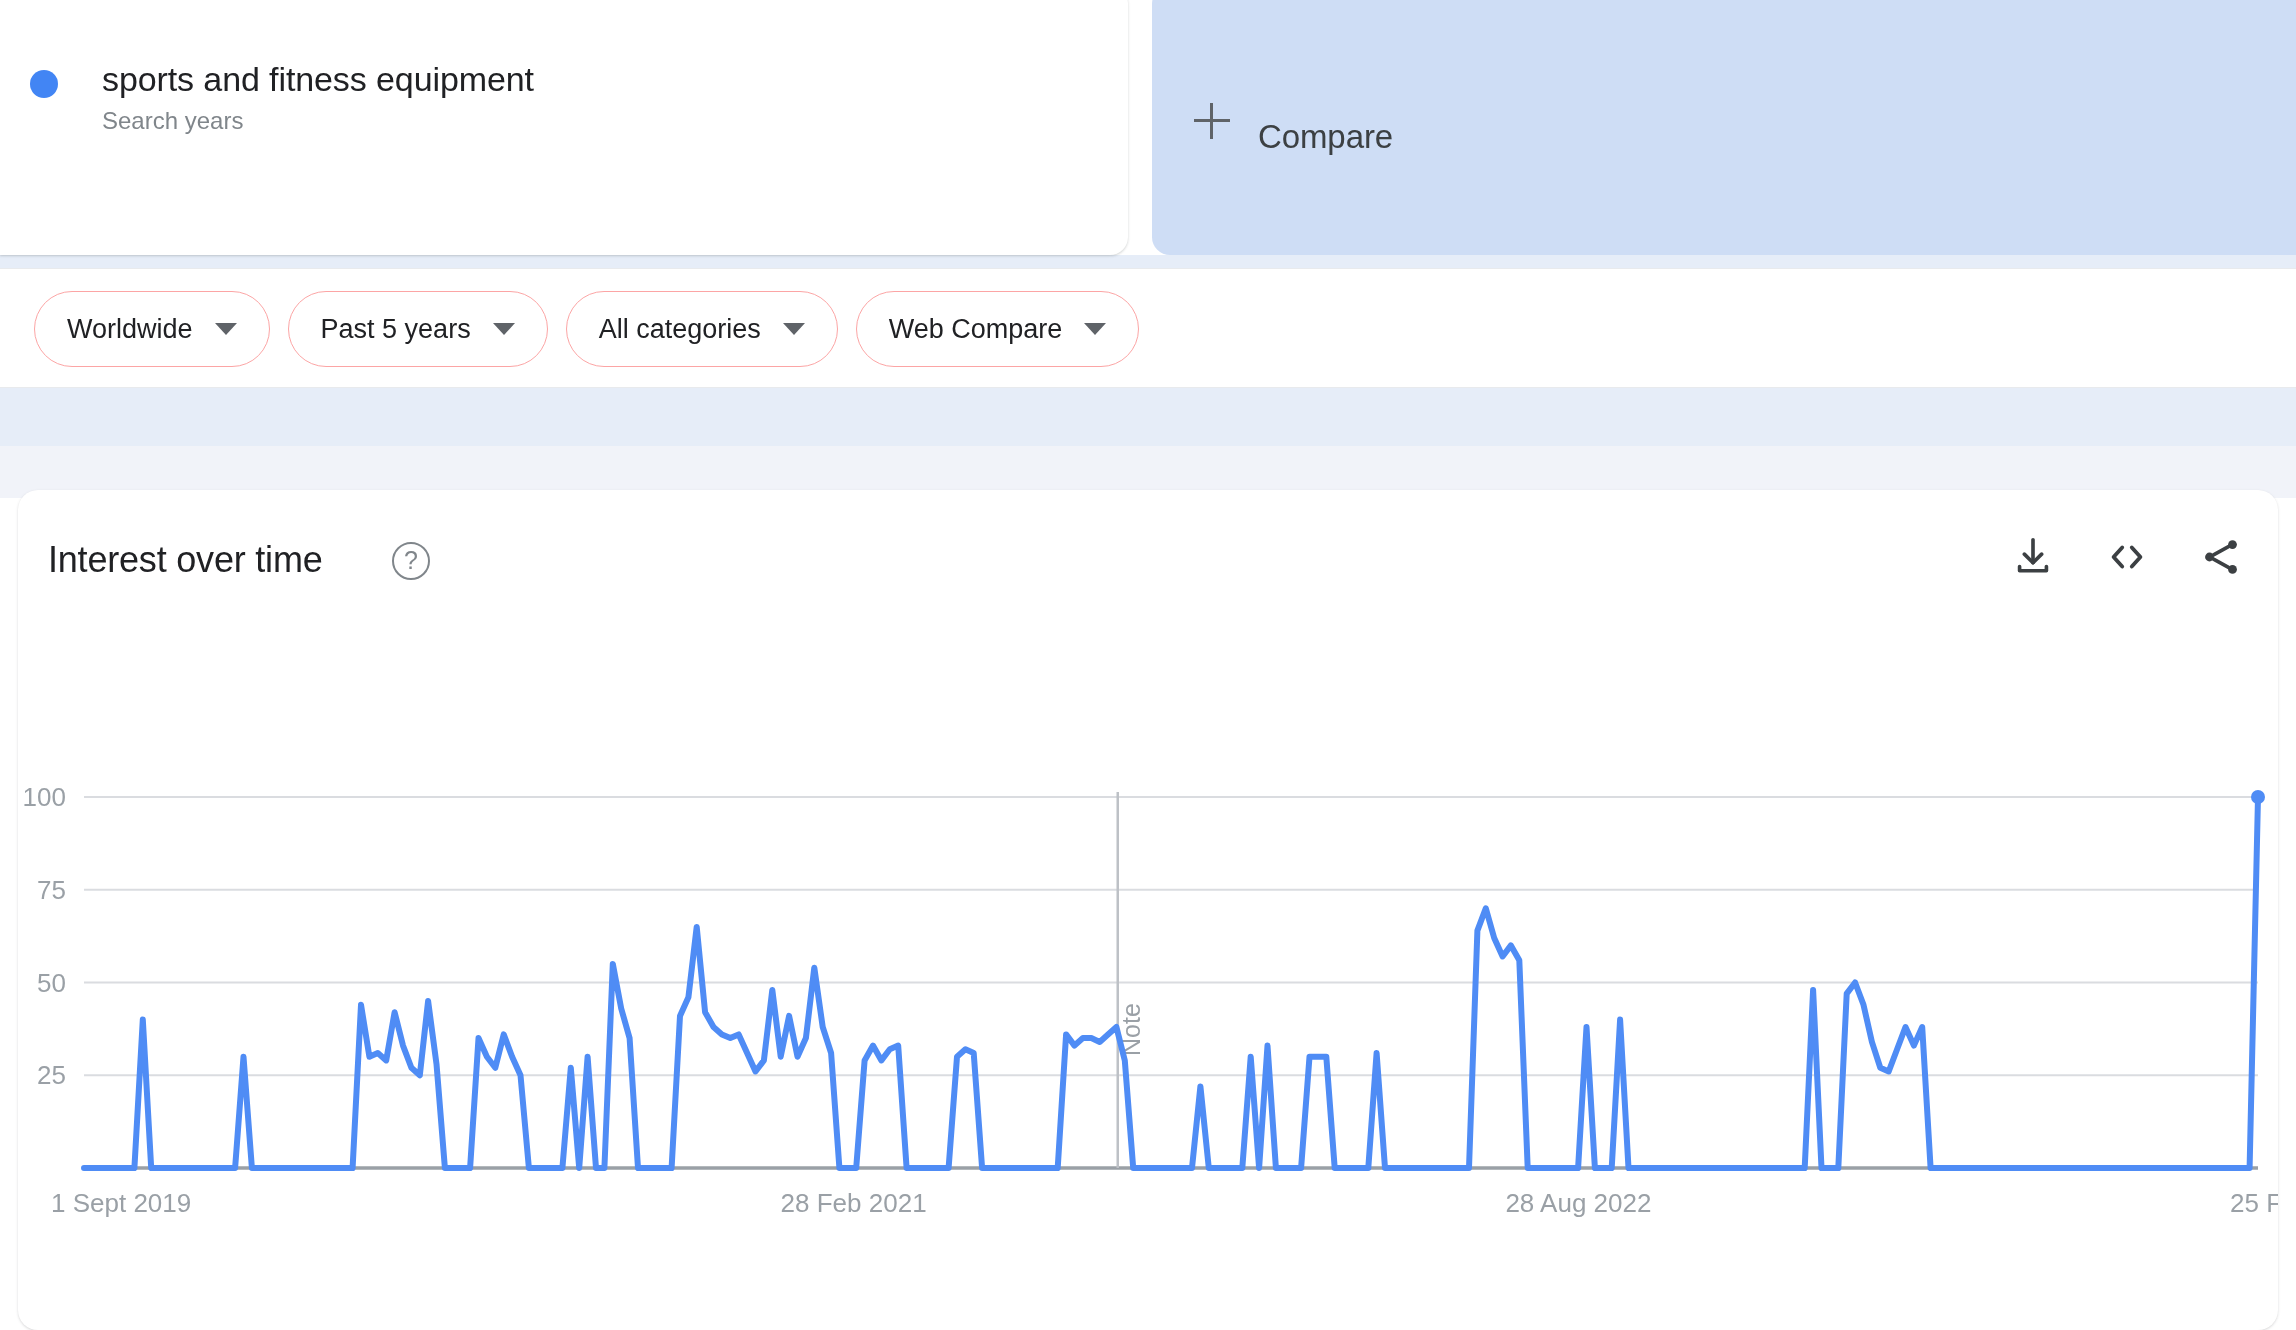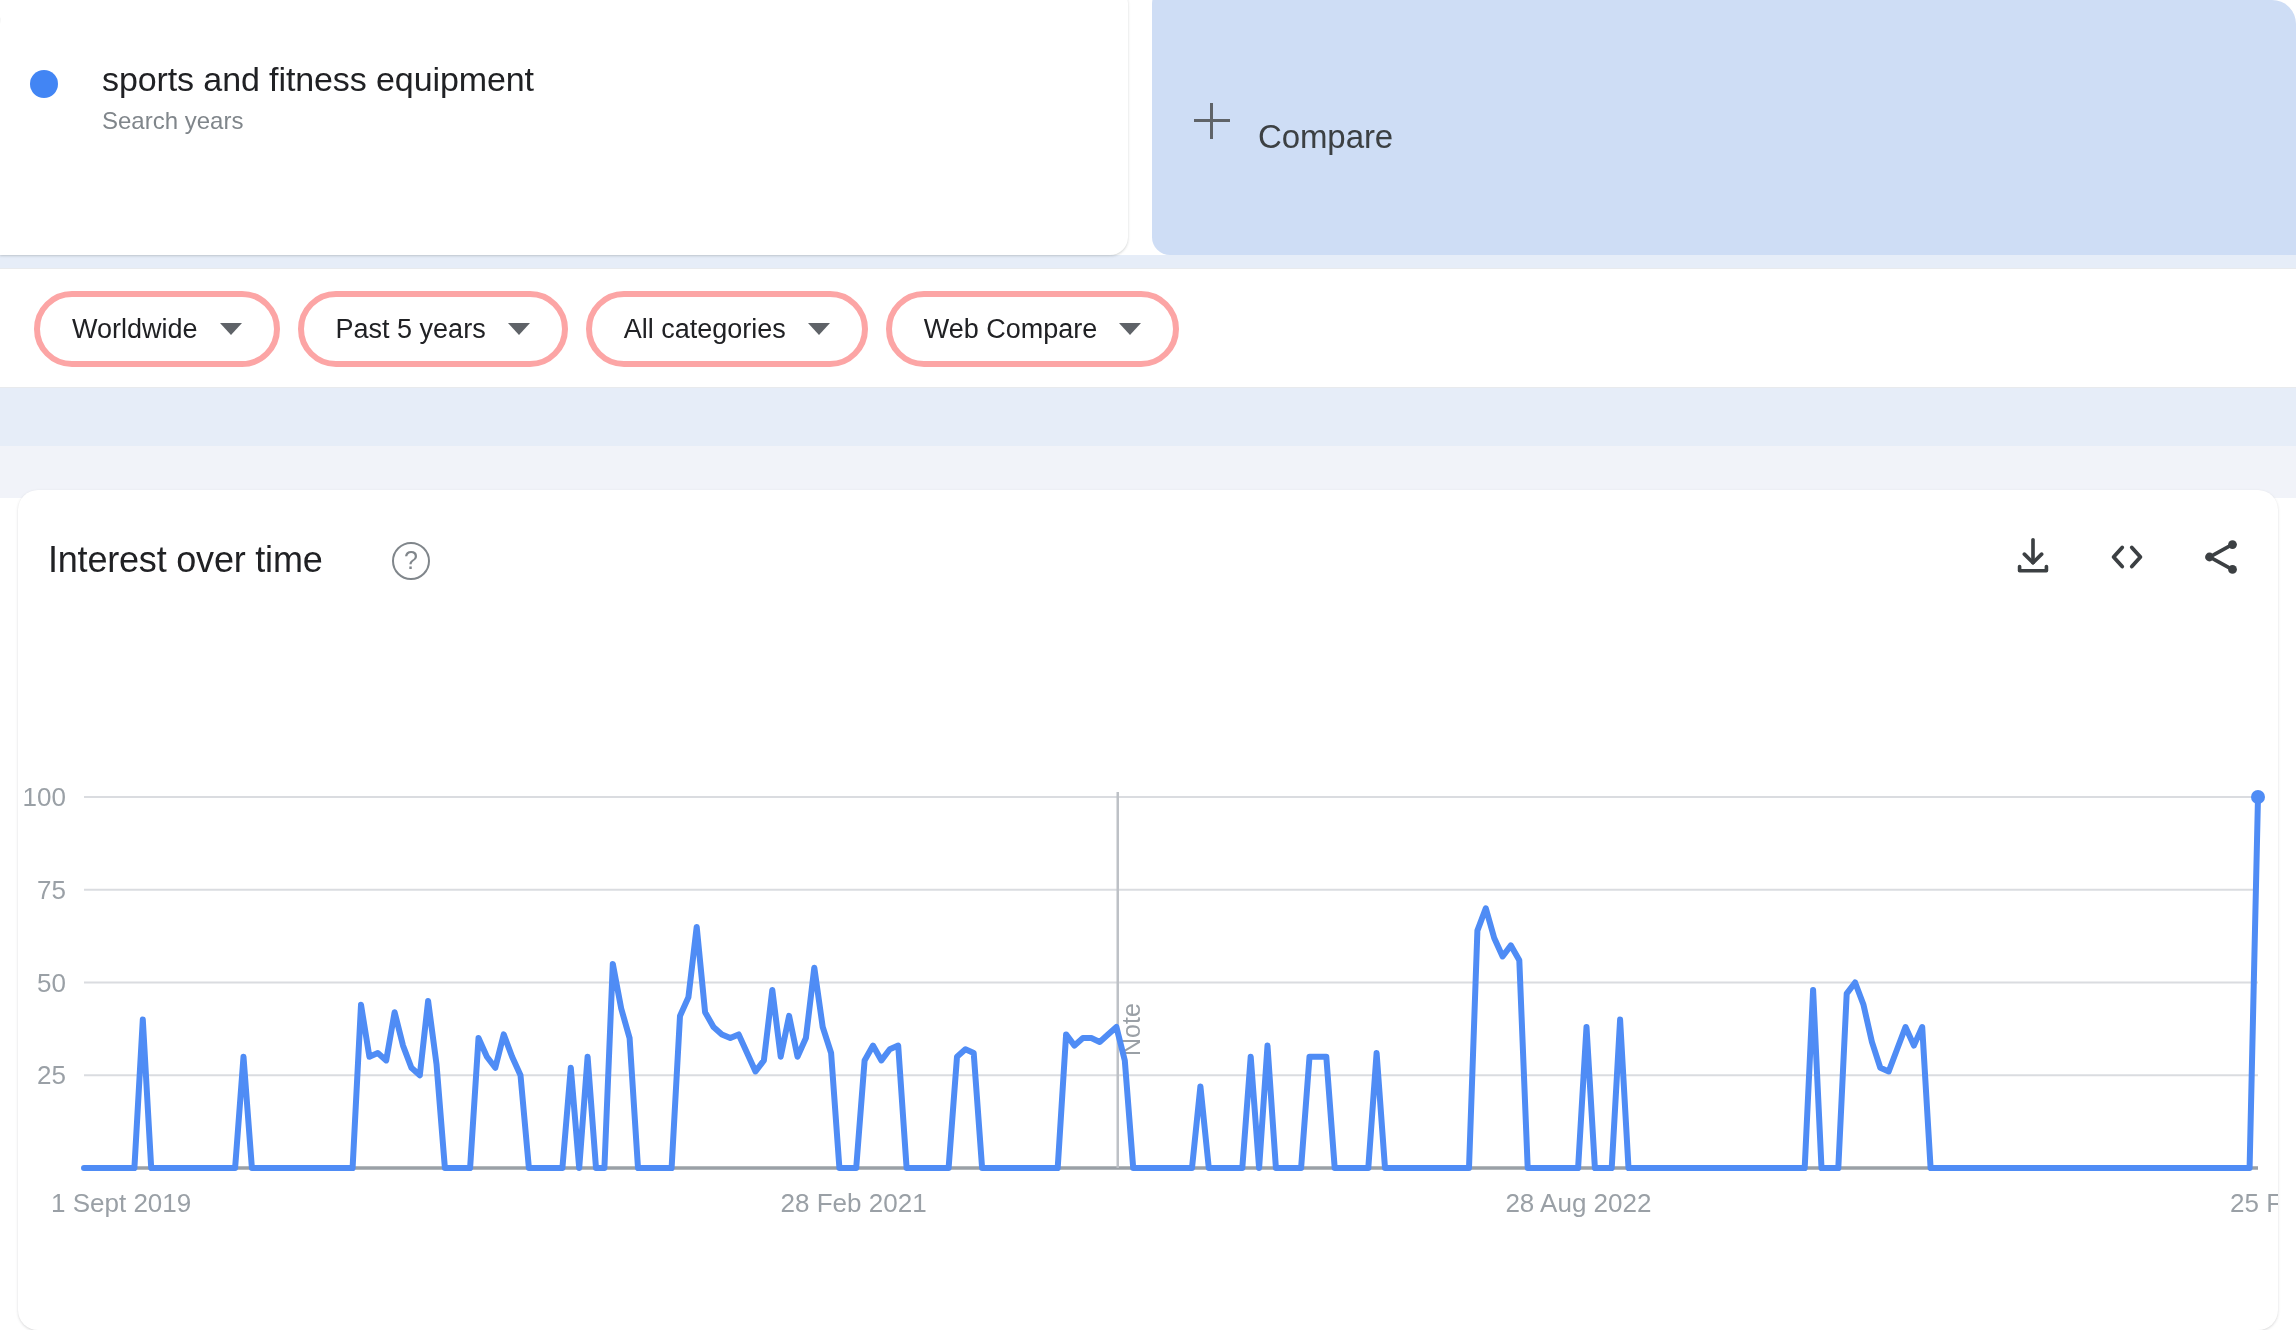--- a/index.html
+++ b/index.html
@@ -4,21 +4,21 @@
 <title>Google Trends — Interest over time</title>
 <style>
   * { box-sizing: border-box; }
   html, body {
     margin: 0; padding: 0;
     width: 2296px; height: 1330px;
     background: #ffffff;
     font-family: "Liberation Sans", sans-serif;
     -webkit-font-smoothing: antialiased;
   }
-  #root { position: relative; width: 2296px; height: 1330px; overflow: hidden; background:#fff;border-radius:24px; }
+  #root { position: relative; width: 2296px; height: 1330px; overflow: hidden; background:#fff; }
 
   
   .band-a { position:absolute; left:0; width:2296px; background:#E6EDF8; }
   .band-b { position:absolute; left:0; width:2296px; background:#F1F3F9; }
 
   
   .term-row { position:absolute; left:0; top:0; width:2296px; height:255px; }
 
   .term-card {
     position:absolute; left:0; top:-14px; width:1128px; height:269px;
@@ -62,21 +62,21 @@
 
   
   .filter-bar {
     position:absolute; left:0; top:268px; width:2296px; height:120px;
     background:#ffffff; border-top:1px solid #E8EAED; border-bottom:1px solid #E8EAED;
   }
   .pills { position:absolute; left:34px; top:22px; display:flex; gap:18px; }
   .pill {
     height:76px; padding:0 32px;
     display:flex; align-items:center; gap:22px;
-    border:6px solid #fca5a5; border-radius:38px;
+    border:1px solid #fca5a5; border-radius:38px;
     background:#fff; cursor:pointer;
     font-size:27px; color:#202124; white-space:nowrap;
   }
   .caret {
     width:0; height:0; flex:0 0 auto;
     border-left:11px solid transparent; border-right:11px solid transparent;
     border-top:12px solid #5F6368;
   }
 
   

